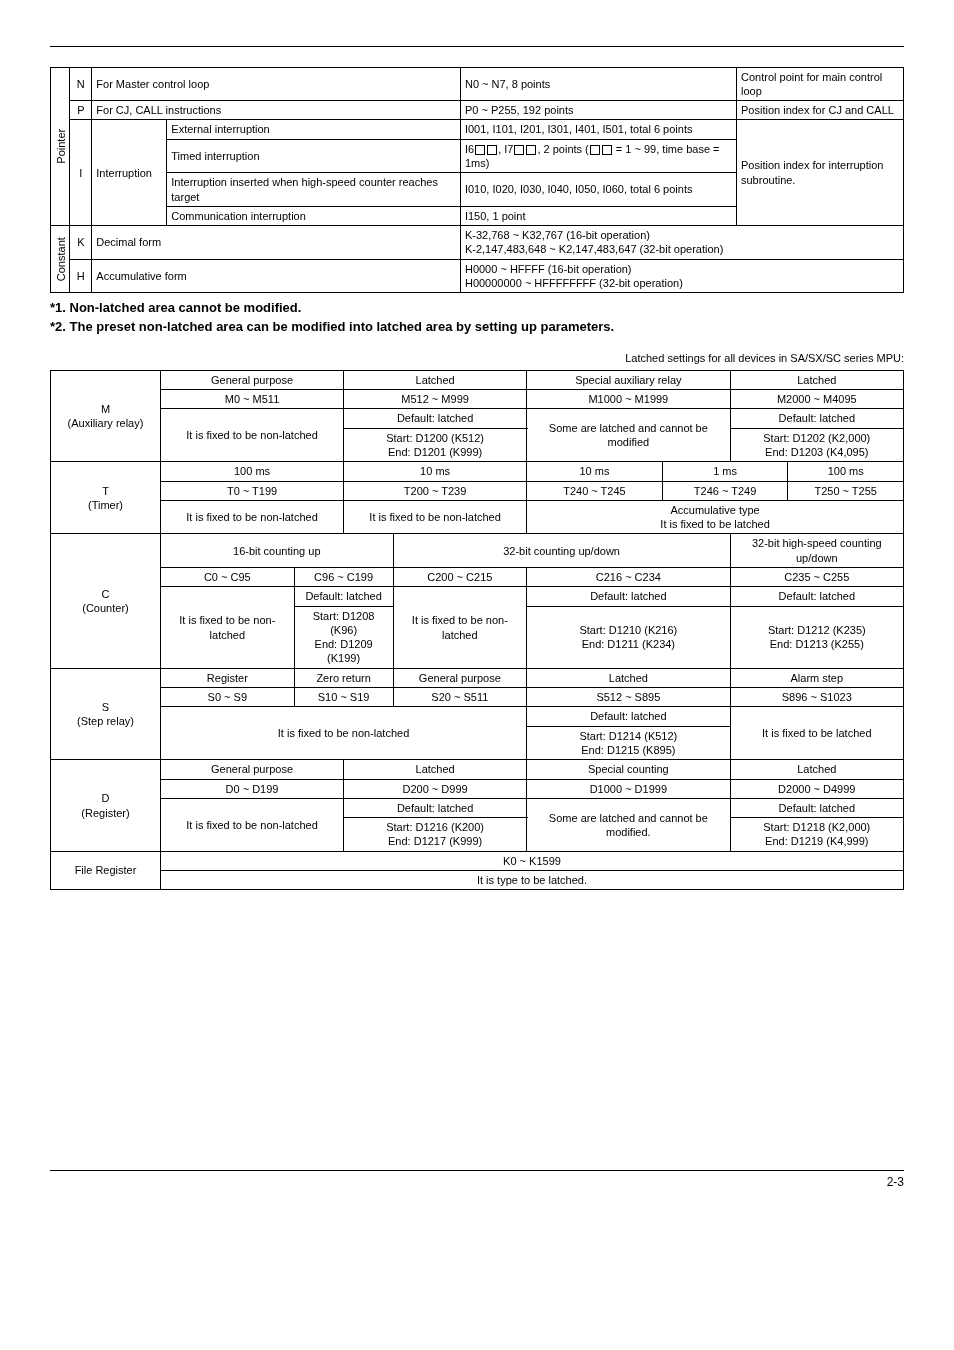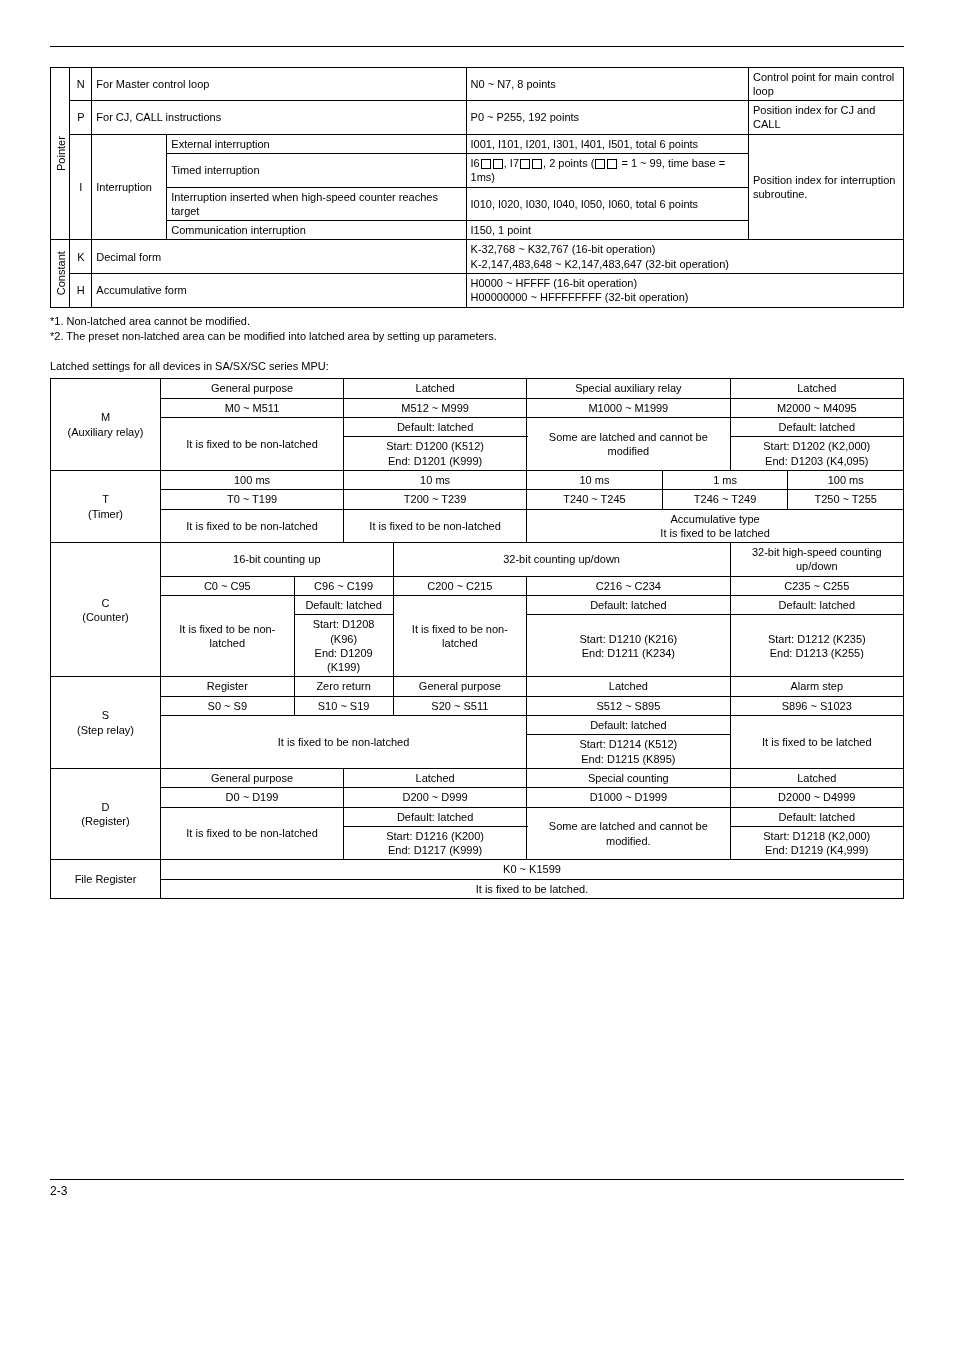--- a/index.html
+++ b/index.html
@@ -32,61 +32,64 @@
   .vtext {
     writing-mode: vertical-rl;
     transform: rotate(180deg);
     text-align: center;
     white-space: nowrap;
     padding: 6px 2px;
   }
   .center { text-align: center; }
   .notes {
     margin: 6px 0 16px 0;
-    font-size: 11px;
+    font-size: 13px;
     line-height: 1.4;
+    font-weight: bold;
   }
   .section-title {
     margin: 10px 0 6px 0;
     font-size: 11px;
+    text-align: right;
   }
   .box {
     display: inline-block;
     width: 10px;
     height: 10px;
     border: 1px solid #000;
     vertical-align: middle;
     margin: 0 1px;
   }
   .pagefoot {
     margin-top: 280px;
   }
   .pagefoot hr {
     border: none;
     border-top: 1px solid #000;
     margin-bottom: 4px;
   }
   .pagenum {
+    text-align: right;
     font-size: 12px;
   }
 </style>
 </head>
 <body>
 
 <hr class="top">
 
 <table>
 
   <tbody>
       <tr>
     <td rowspan="6" class="vtext center">Pointer</td>
     <td class="center" style="width:22px">N</td>
     <td colspan="2">For Master control loop</td>
     <td>N0 ~ N7, 8 points</td>
-    <td style="width:155px">Control point for main control loop</td>
+    <td style="width:167px">Control point for main control loop</td>
   </tr>
 
   <tr>
     <td class="center">P</td>
     <td colspan="2">For CJ, CALL instructions</td>
     <td>P0 ~ P255, 192 points</td>
     <td>Position index for CJ and CALL</td>
   </tr>
 
   <tr>
@@ -269,21 +272,21 @@
 End: D1217 (K999)</td>
     <td colspan="3" class="center" style="white-space:pre-line">Start: D1218 (K2,000)
 End: D1219 (K4,999)</td>
   </tr>
 
   <tr>
     <td rowspan="2" class="center">File Register</td>
     <td colspan="12" class="center">K0 ~ K1599</td>
   </tr>
   <tr>
-    <td colspan="12" class="center">It is fixed to be latched.</td>
+    <td colspan="12" class="center">It is type to be latched.</td>
   </tr>
 </tbody>
   </table>
 
 <div class="pagefoot">
   <hr>
   <div class="pagenum">2-3</div>
 </div>
 
 </body></html>

